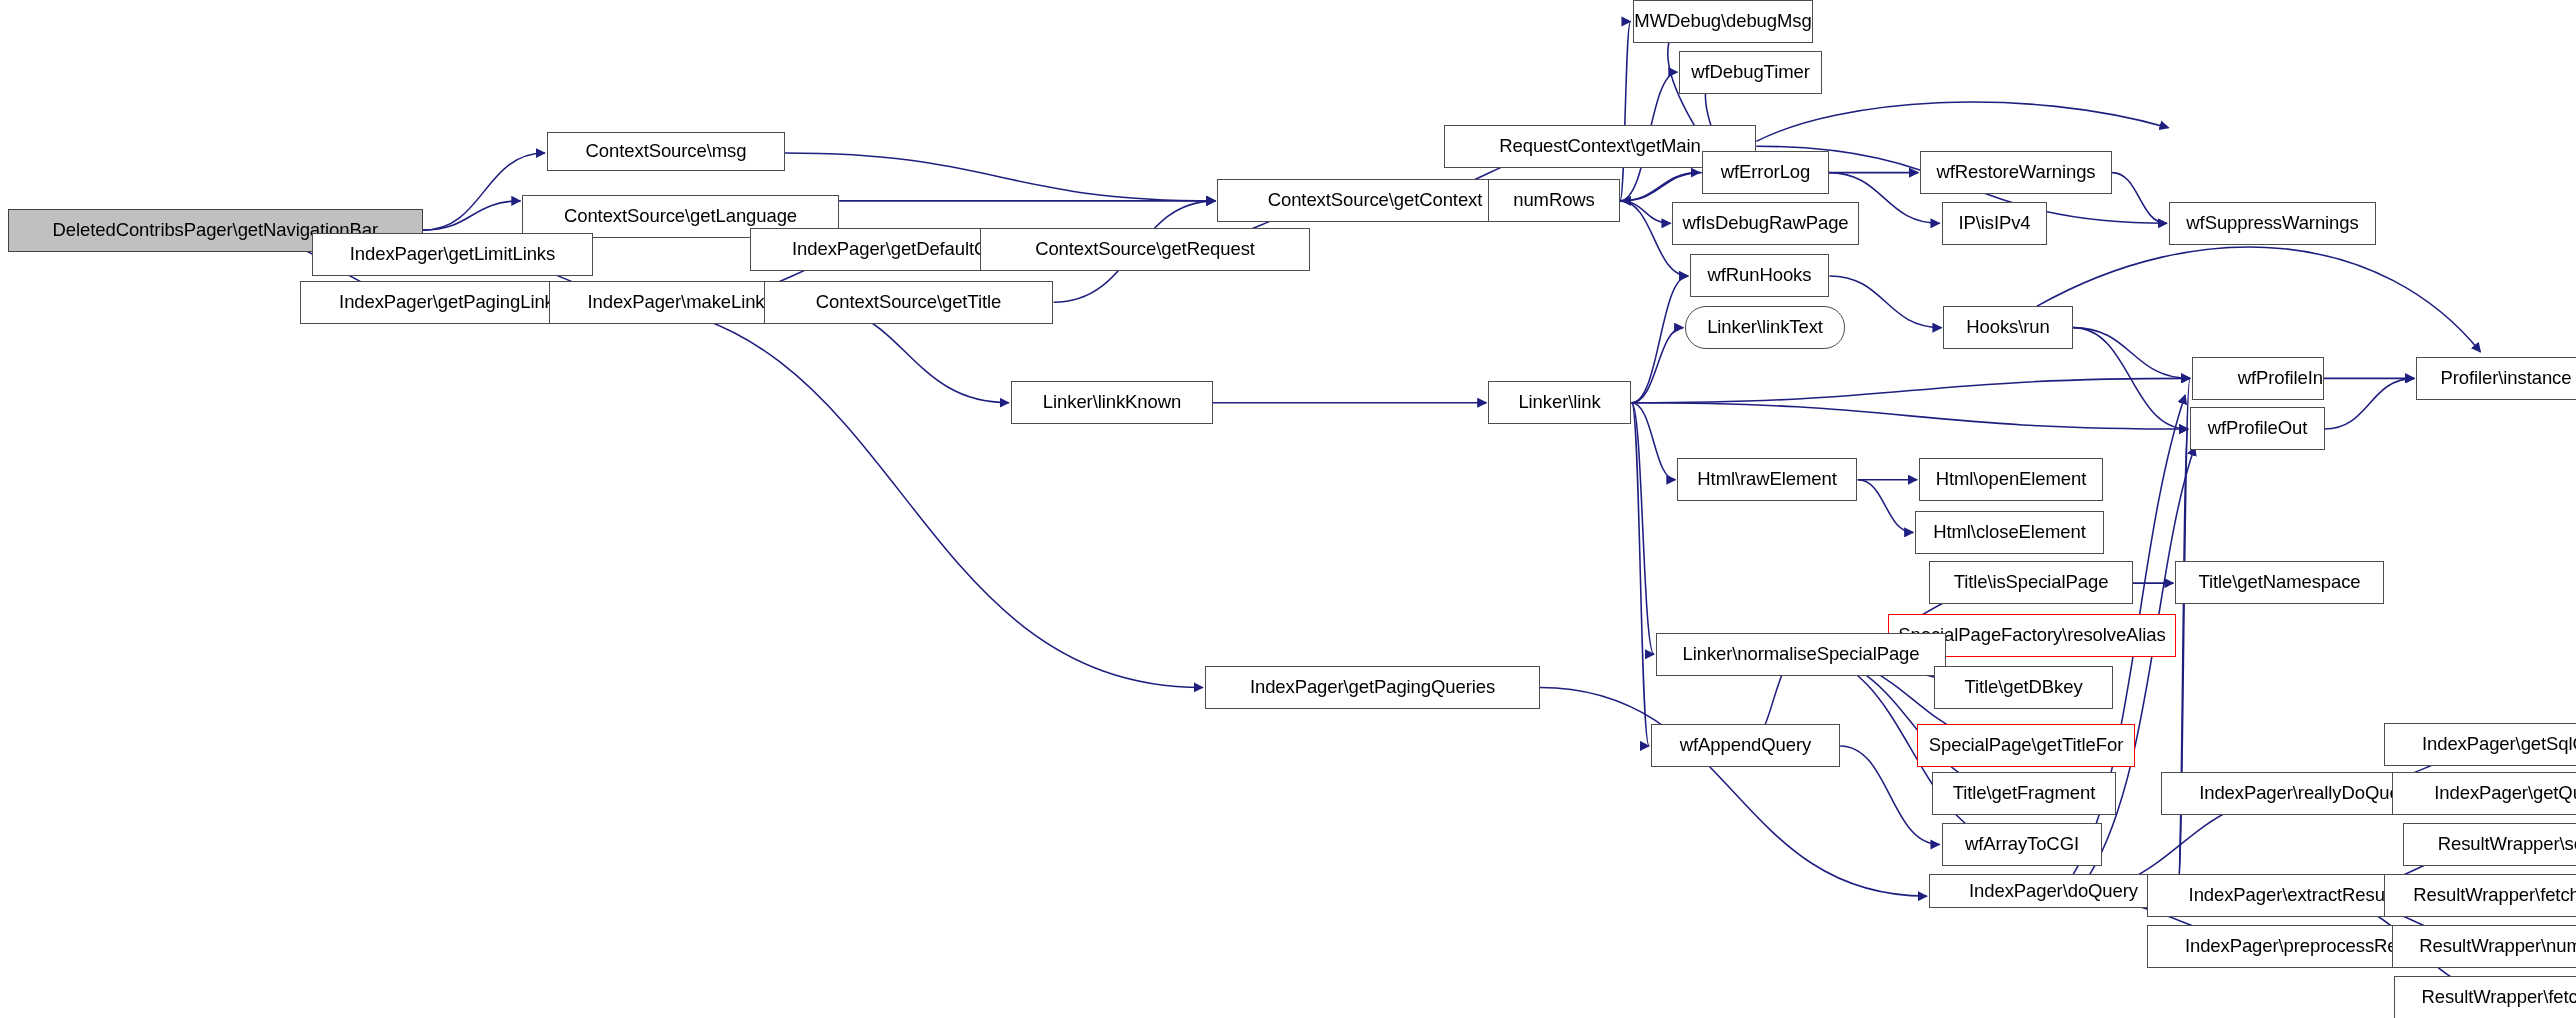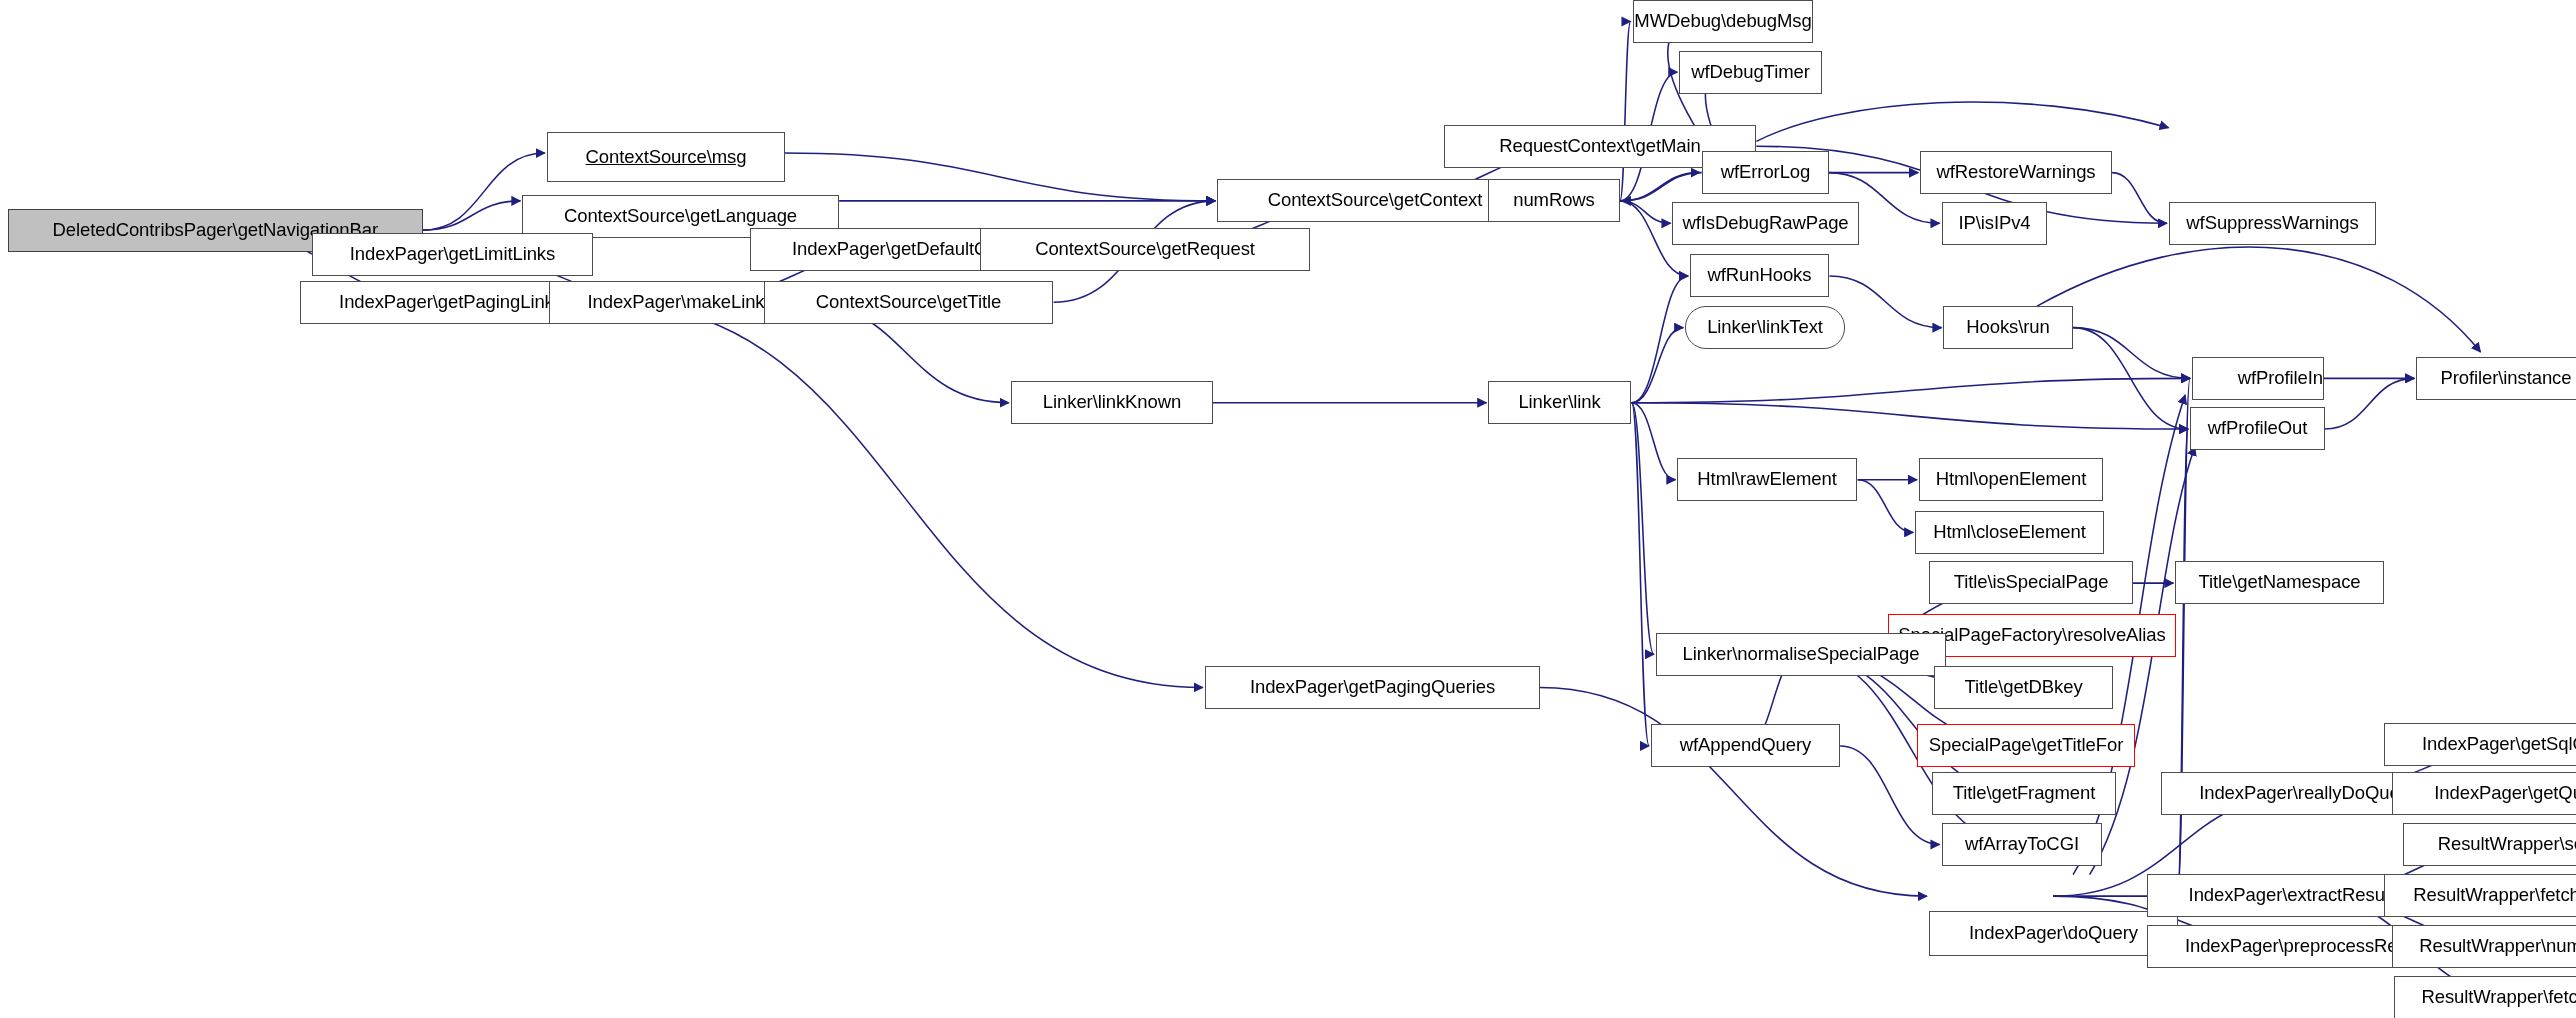--- a/index.html
+++ b/index.html
@@ -117,21 +117,21 @@
         <path d="M 1755,155 C 1719,101 1702,59 1716,34 1726,12" marker-end="url(#arrow)"></path>
         <path d="M 1766,155 C 1745,110 1745,81 1763,67 1780,61" marker-end="url(#arrow)"></path>
         <path d="M 2127,897 C 2191,792 2191,556 2242,405" marker-end="url(#arrow)"></path>
         <path d="M 2144,897 C 2208,792 2211,573 2252,458" marker-end="url(#arrow)"></path>
         <path d="M 2090,314 C 2259,219 2444,236 2545,361" marker-end="url(#arrow)"></path>
       </g>
   </svg>
 <div class="node root" style="left: 7.8px; top: 209px; width: 415px; height: 43px; align-items: center;">
       <span class="node-label">DeletedContribsPager\getNavigationBar</span>
     </div>
-    <div class="node" style="left: 547px; top: 132px; width: 238px; height: 50px; text-decoration: underline;">
+    <div class="node" style="left: 547px; top: 132px; width: 238px; height: 39px;">
       <span class="node-label">ContextSource\msg</span>
     </div>
     <div class="node" style="left: 522px; top: 195px; width: 317px; height: 43px;">
       <span class="node-label">ContextSource\getLanguage</span>
     </div>
     <div class="node" style="left: 312px; top: 233px; width: 281px; height: 43px;">
       <span class="node-label">IndexPager\getLimitLinks</span>
     </div>
     <div class="node" style="left: 300px; top: 281px; width: 302px; height: 43px;">
       <span class="node-label">IndexPager\getPagingLinks</span>
@@ -243,21 +243,21 @@
     </div>
     <div class="node" style="left: 2161px; top: 772px; width: 292px; height: 43px;">
       <span class="node-label">IndexPager\reallyDoQuery</span>
     </div>
     <div class="node" style="left: 2384px; top: 723px; width: 306px; height: 43px;">
       <span class="node-label">IndexPager\getSqlComment</span>
     </div>
     <div class="node" style="left: 2392px; top: 772px; width: 289px; height: 43px;">
       <span class="node-label">IndexPager\getQueryInfo</span>
     </div>
-    <div class="node" style="left: 1929px; top: 911px; width: 249px; height: 45px;">
+    <div class="node" style="left: 1929px; top: 874px; width: 249px; height: 34px;">
       <span class="node-label">IndexPager\doQuery</span>
     </div>
     <div class="node" style="left: 2147px; top: 874px; width: 319px; height: 43px;">
       <span class="node-label">IndexPager\extractResultInfo</span>
     </div>
     <div class="node" style="left: 2147px; top: 925px; width: 326px; height: 43px;">
       <span class="node-label">IndexPager\preprocessResults</span>
     </div>
     <div class="node" style="left: 2403px; top: 823px; width: 235px; height: 43px;">
       <span class="node-label">ResultWrapper\seek</span>

